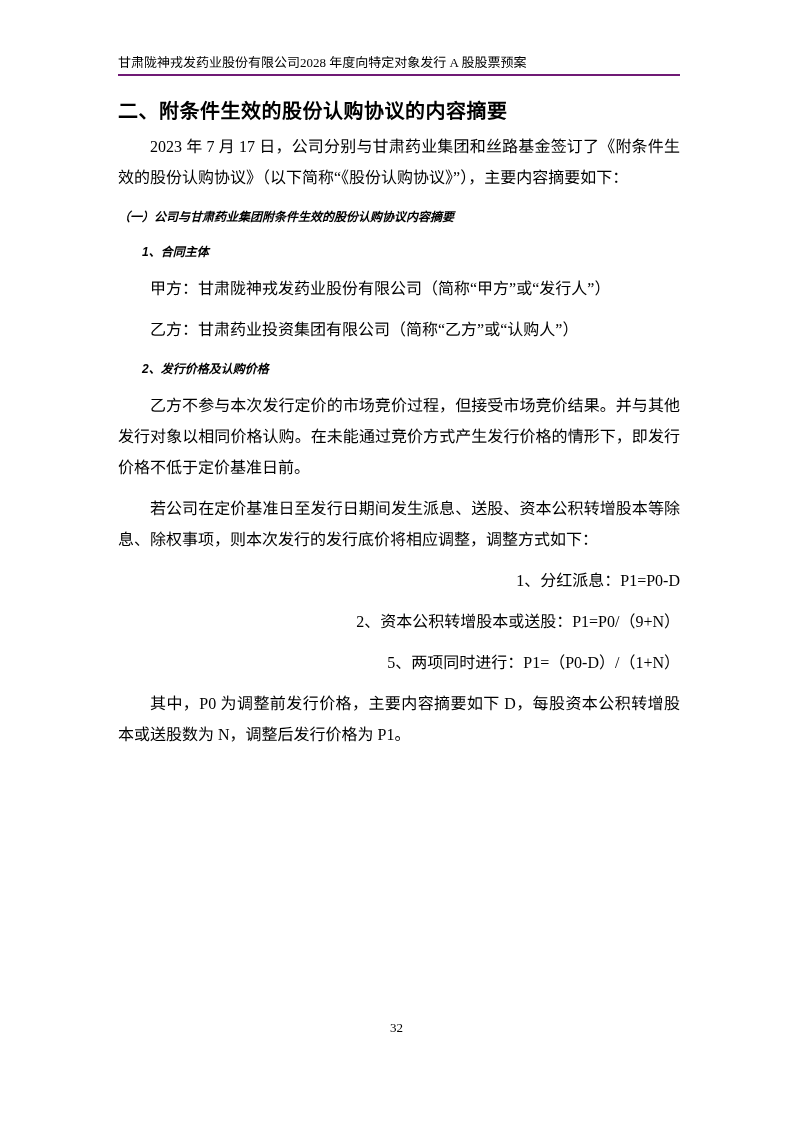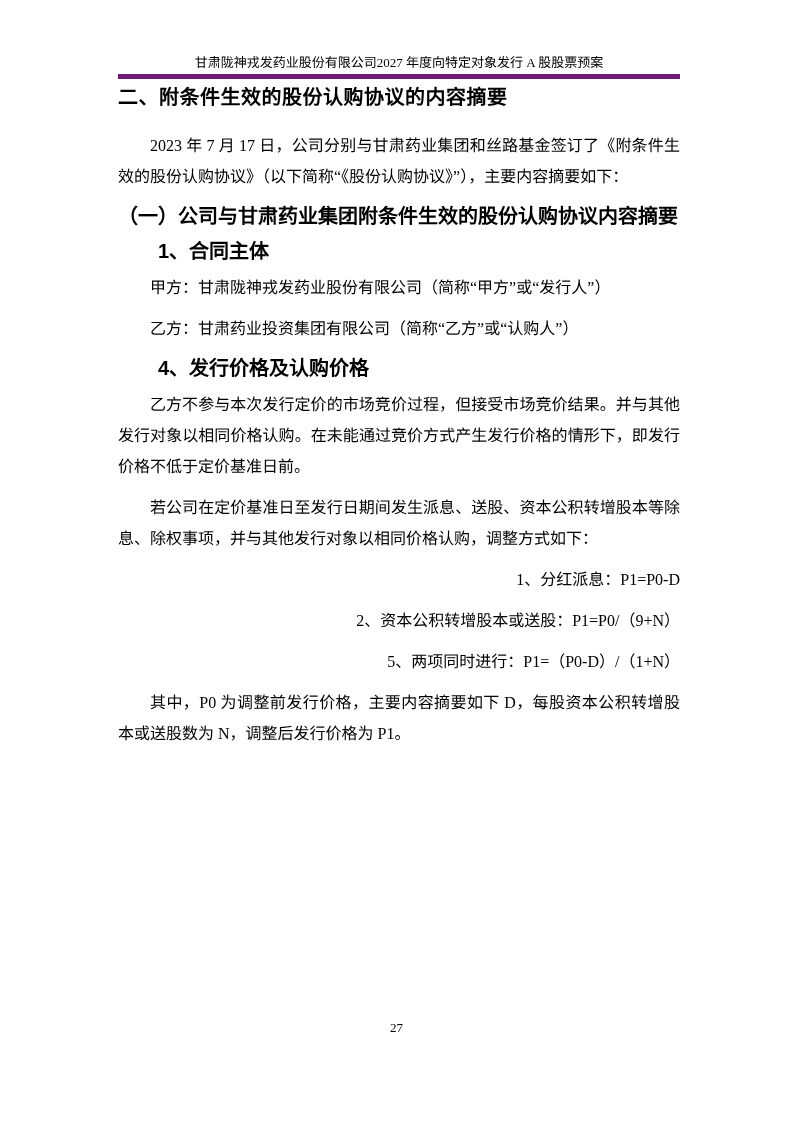--- a/index.html
+++ b/index.html
@@ -15,115 +15,117 @@
     color: #000000;
     overflow: hidden;
     font-family: "Liberation Serif", "DejaVu Serif", serif;
   }
   .page-header {
     position: absolute;
     left: 118px;
     top: 54px;
     width: 562px;
     display: flex;
-    justify-content: center;
+    justify-content: flex-start;
     align-items: flex-end;
     font-size: 13px;
     line-height: 17px;
-    border-bottom: 5px solid #701a75;
+    border-bottom: 2px solid #701a75;
     padding-bottom: 3px;
   }
   .content {
     position: absolute;
     left: 118px;
-    top: 76px;
+    top: 90px;
     width: 562px;
   }
   .h1 {
     font-family: "Liberation Sans", "DejaVu Sans", sans-serif;
     font-weight: 700;
     font-size: 20px;
     line-height: 27px;
     margin: 8px 0 0 0;
     letter-spacing: 0.5px;
   }
   .h2 {
     font-family: "Liberation Sans", "DejaVu Sans", sans-serif;
     font-weight: 700;
-    font-size: 20px;
+    font-size: 12px;
     line-height: 22px;
     margin: 13px 0 0 0;
+    font-style: italic;
   }
   .h3 {
     font-family: "Liberation Sans", "DejaVu Sans", sans-serif;
     font-weight: 700;
-    font-size: 20px;
+    font-size: 12px;
     line-height: 22px;
     margin: 13px 0 0 0;
     text-indent: 2em;
+    font-style: italic;
   }
   .para {
     font-size: 16px;
     line-height: 31px;
     margin: 10px 0 0 0;
     text-indent: 2em;
     text-align: justify;
     text-justify: inter-ideograph;
   }
   .para.first {
-    margin-top: 19px;
+    margin-top: 6px;
   }
   .para.nojustify {
     text-align: right;
   }
   .page-footer {
     position: absolute;
     left: 0;
     top: 1020px;
     width: 793px;
     text-align: center;
     font-size: 13px;
   }
 </style>
 </head>
 <body>
 
 <div class="page">
 
   <header class="page-header">
     <span>甘肃陇神戎发药业股份有限公司</span>
-    <span>2027 年度向特定对象发行 A 股股票预案</span>
+    <span>2028 年度向特定对象发行 A 股股票预案</span>
   </header>
 
   <main class="content">
     <h1 class="h1">二、附条件生效的股份认购协议的内容摘要</h1>
 
     <p class="para first">2023 年 7 月 17 日，公司分别与甘肃药业集团和丝路基金签订了《附条件生效的股份认购协议》（以下简称“《股份认购协议》”），主要内容摘要如下：</p>
 
     <h2 class="h2">（一）公司与甘肃药业集团附条件生效的股份认购协议内容摘要</h2>
 
     <h3 class="h3">1、合同主体</h3>
 
     <p class="para">甲方：甘肃陇神戎发药业股份有限公司（简称“甲方”或“发行人”）</p>
 
     <p class="para">乙方：甘肃药业投资集团有限公司（简称“乙方”或“认购人”）</p>
 
-    <h3 class="h3">4、发行价格及认购价格</h3>
+    <h3 class="h3">2、发行价格及认购价格</h3>
 
 
     <p class="para">乙方不参与本次发行定价的市场竞价过程，但接受市场竞价结果。并与其他发行对象以相同价格认购。在未能通过竞价方式产生发行价格的情形下，即发行价格不低于定价基准日前。</p>
 
-    <p class="para">若公司在定价基准日至发行日期间发生派息、送股、资本公积转增股本等除息、除权事项，并与其他发行对象以相同价格认购，调整方式如下：</p>
+    <p class="para">若公司在定价基准日至发行日期间发生派息、送股、资本公积转增股本等除息、除权事项，则本次发行的发行底价将相应调整，调整方式如下：</p>
 
     <p class="para nojustify">1、分红派息：P1=P0-D</p>
 
     <p class="para nojustify">2、资本公积转增股本或送股：P1=P0/（9+N）</p>
 
     <p class="para nojustify">5、两项同时进行：P1=（P0-D）/（1+N）</p>
 
     <p class="para">其中，P0 为调整前发行价格，主要内容摘要如下 D，每股资本公积转增股本或送股数为 N，调整后发行价格为 P1。</p>
   </main>
 
   <footer class="page-footer">
-    <span>27</span>
+    <span>32</span>
   </footer>
 
 </div>
 
 </body></html>

